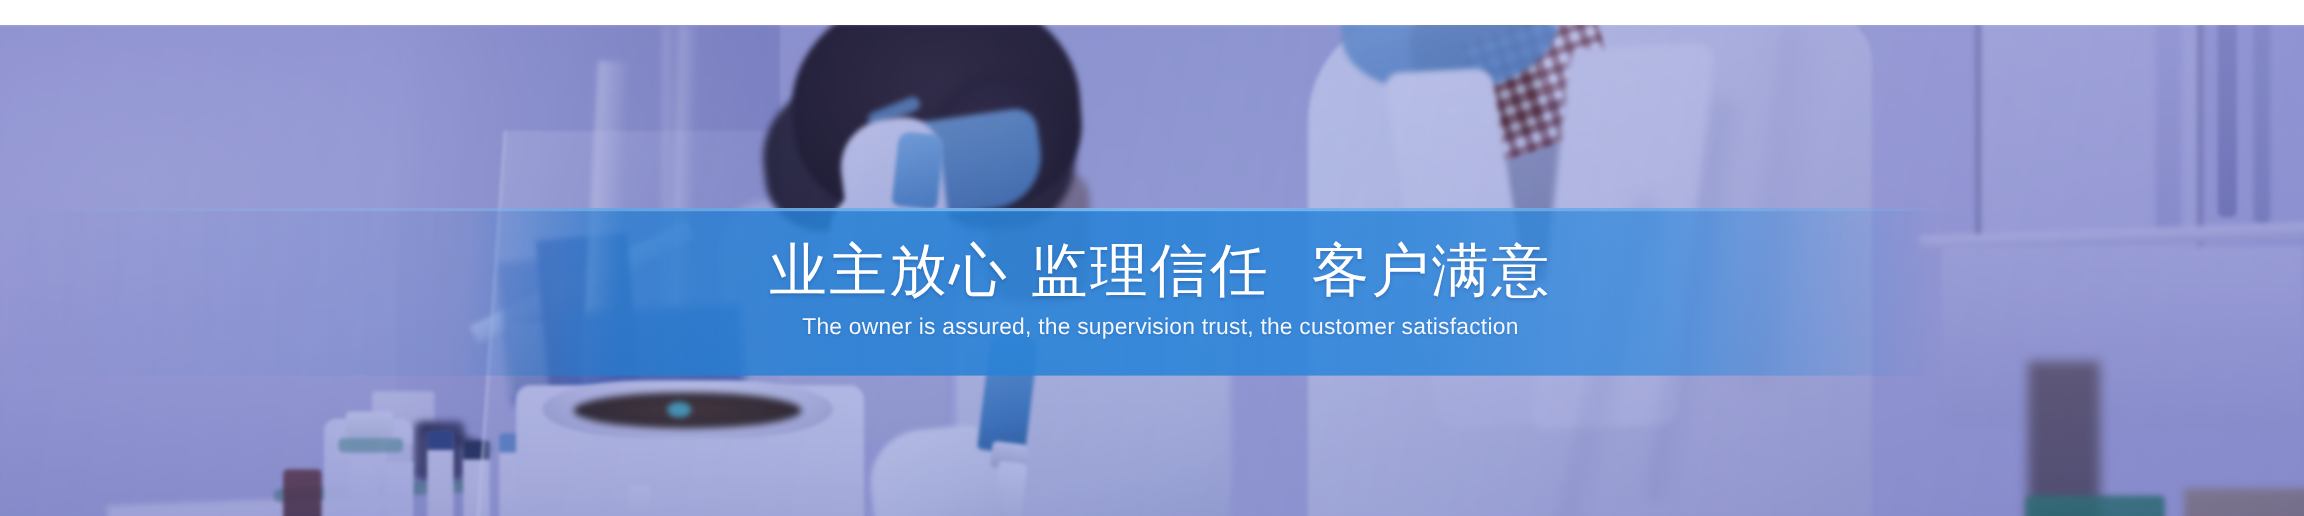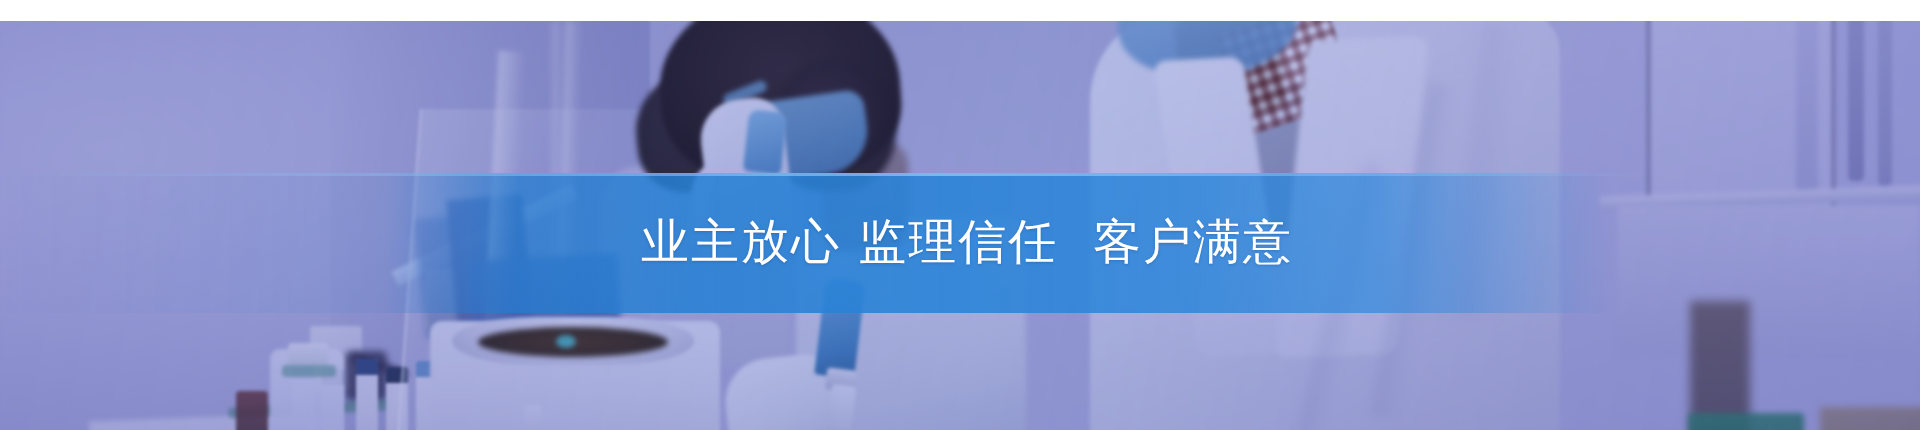--- a/index.html
+++ b/index.html
@@ -827,15 +827,16 @@
     <div class="tint"></div>
     <div class="tint2"></div>
     <div class="softblur"></div>
   </div>
 
   <div class="band"></div>
   <div class="band-top-line"></div>
 
   <div class="caption">
     <h1 class="headline">业主放心 监理信任  客户满意</h1>
+    <p class="subline">The owner is assured, the supervision trust, the customer satisfaction</p>
   </div>
 
 </div>
 
 </body></html>

